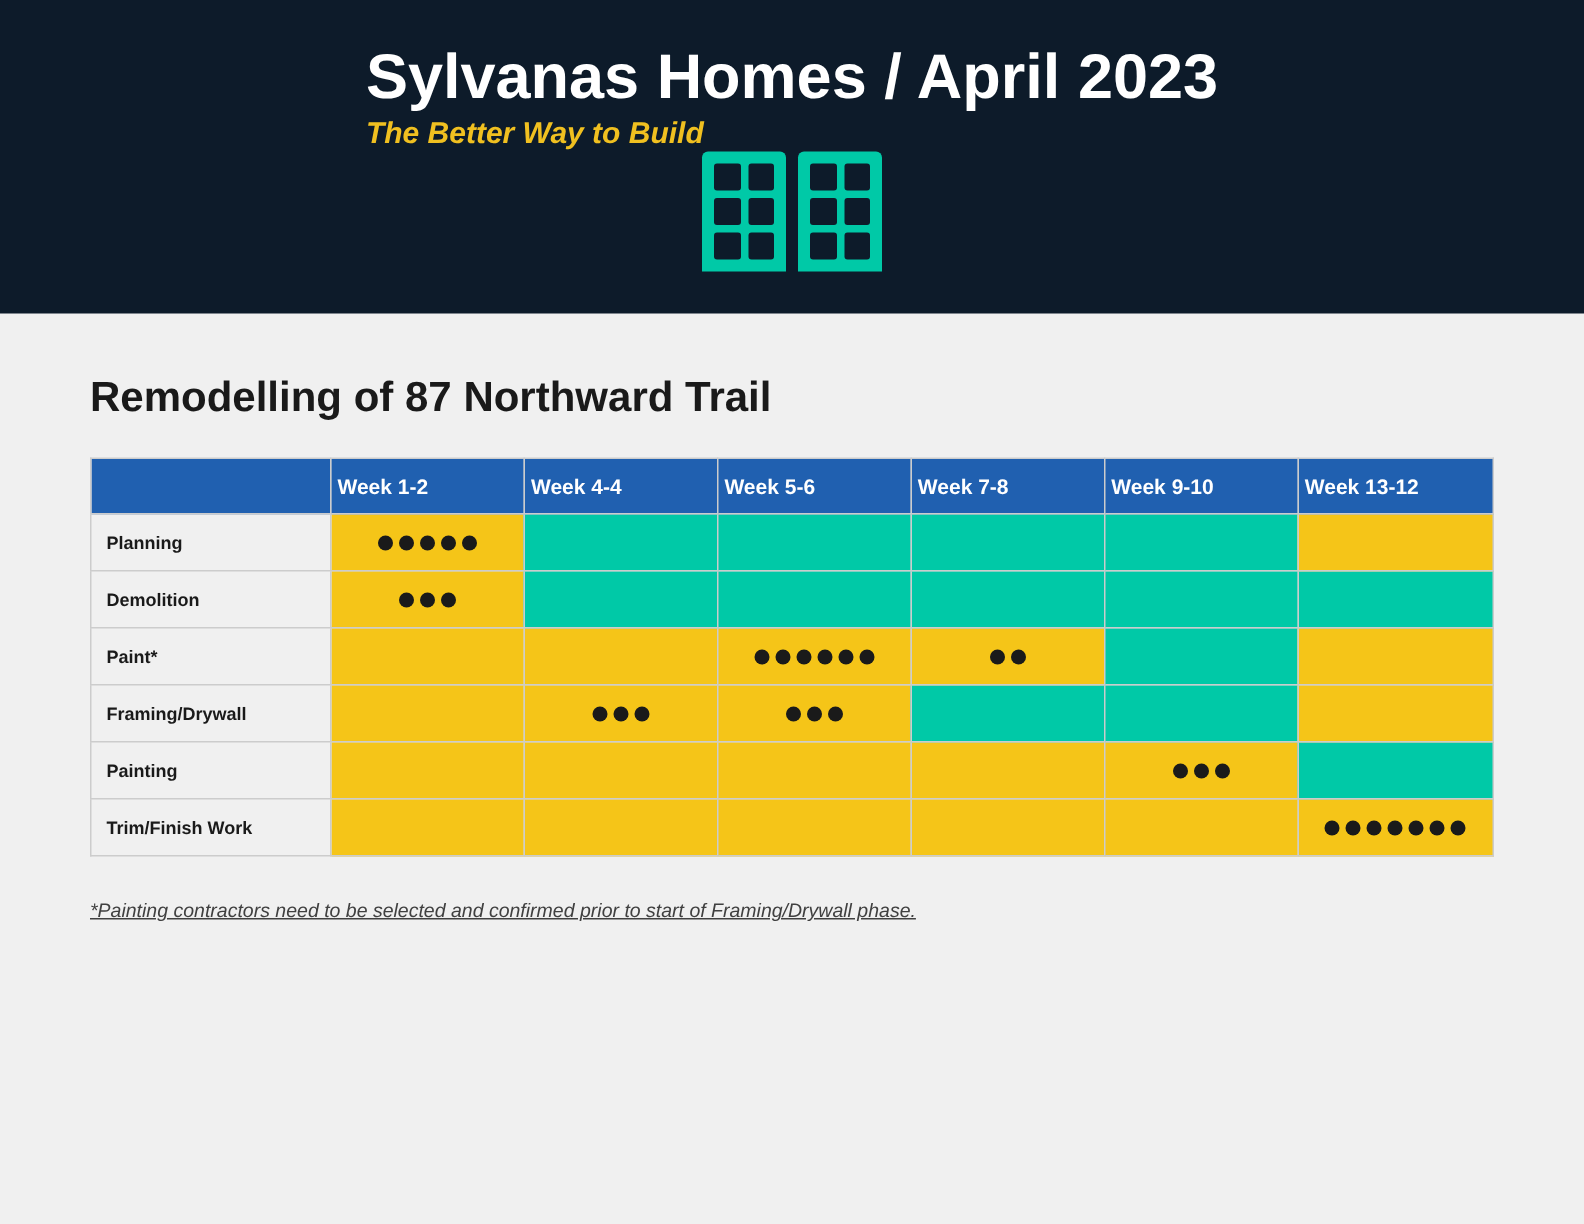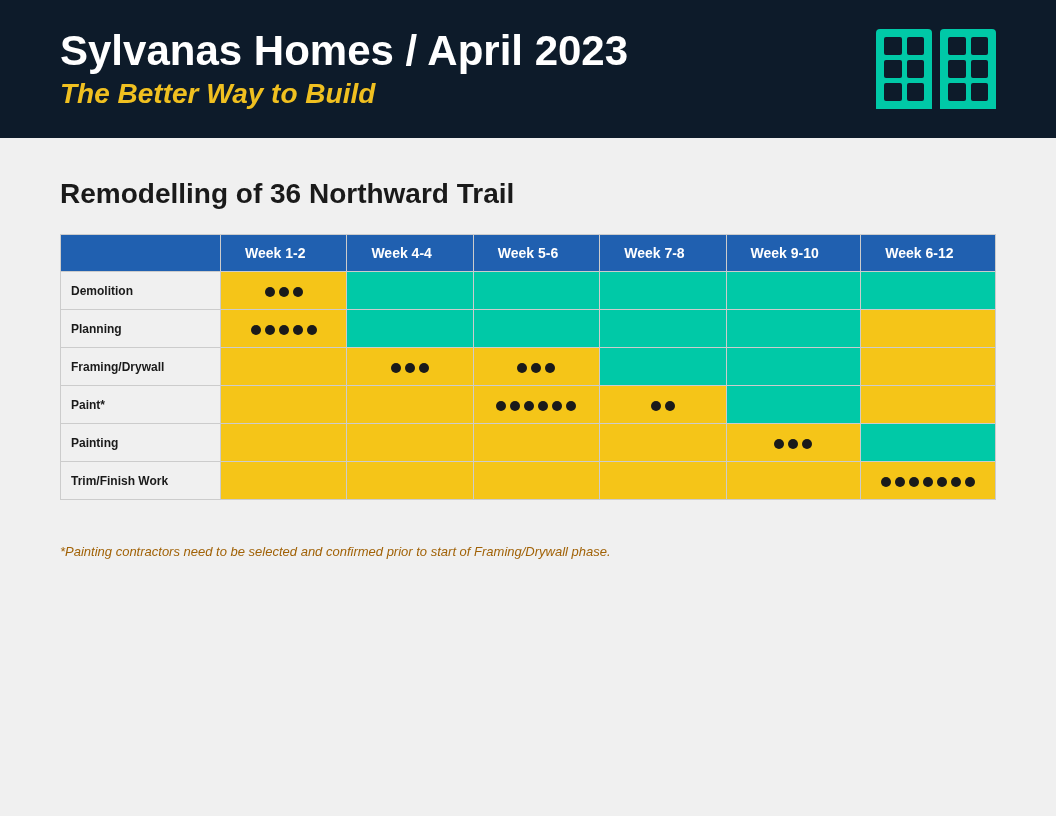--- a/index.html
+++ b/index.html
@@ -10,30 +10,31 @@
       min-height: 816px;
     }
 
     
     .header {
       background: #0d1b2a;
       padding: 28px 60px;
       display: flex;
       align-items: center;
       justify-content: space-between;
+      flex-direction: column;
     }
     .header-text h1 {
       color: #ffffff;
       font-size: 42px;
       font-weight: 700;
       line-height: 1.1;
     }
     .header-text .tagline {
       color: #f0c020;
-      font-size: 28px;
+      font-size: 20px;
       font-style: italic;
       font-weight: 600;
       margin-top: 4px;
     }
     .logo-buildings {
       display: flex;
       gap: 8px;
     }
     .building {
       width: 56px;
@@ -72,21 +73,21 @@
       border: 1px solid #ccc;
       padding: 0;
     }
 
     
     .schedule-table thead th {
       background: #2060b0;
       color: #ffffff;
       font-size: 14px;
       font-weight: 700;
-      padding: 10px 24px;
+      padding: 10px 4px;
       text-align: left;
     }
     .schedule-table thead th:first-child {
       background: #2060b0;
       width: 160px;
     }
 
     
     .schedule-table tbody tr td:first-child {
       background: #f0f0f0;
@@ -123,24 +124,25 @@
       display: inline-block;
       width: 10px;
       height: 10px;
       background: #1a1a1a;
       border-radius: 50%;
       margin: 0 2px;
     }
 
     
     .footnote {
-      margin-top: 44px;
+      margin-top: 28px;
       font-size: 13px;
-      color: #a16207;
+      color: #404040;
       font-style: italic;
+      text-decoration: underline;
     }
   </style>
 </head>
 <body>
 
 <div class="header">
   <div class="header-text">
     <h1>Sylvanas Homes / April 2023</h1>
     <div class="tagline">The Better Way to Build</div>
   </div>
@@ -158,72 +160,72 @@
       <div class="building-window"></div>
       <div class="building-window"></div>
       <div class="building-window"></div>
       <div class="building-window"></div>
       <div class="building-window"></div>
     </div>
   </div>
 </div>
 
 <div class="main">
-  <div class="section-title">Remodelling of 36 Northward Trail</div>
+  <div class="section-title">Remodelling of 87 Northward Trail</div>
 
   <table class="schedule-table">
     <thead>
       <tr>
         <th></th>
         <th>Week 1-2</th>
         <th>Week 4-4</th>
         <th>Week 5-6</th>
         <th>Week 7-8</th>
         <th>Week 9-10</th>
-        <th>Week 6-12</th>
+        <th>Week 13-12</th>
       </tr>
     </thead>
     <tbody id="table-body">
     <tr>
-          <td>Demolition</td>
-          <td class="cell-dots"><span class="dot"></span><span class="dot"></span><span class="dot"></span></td>
-          <td class="cell-teal"></td>
-          <td class="cell-teal"></td>
-          <td class="cell-teal"></td>
-          <td class="cell-teal"></td>
-          <td class="cell-teal"></td>
-        </tr>
-        <tr>
           <td>Planning</td>
           <td class="cell-dots"><span class="dot"></span><span class="dot"></span><span class="dot"></span><span class="dot"></span><span class="dot"></span></td>
           <td class="cell-teal"></td>
           <td class="cell-teal"></td>
           <td class="cell-teal"></td>
           <td class="cell-teal"></td>
           <td class="cell-yellow"></td>
         </tr>
         <tr>
-          <td>Framing/Drywall</td>
-          <td class="cell-yellow"></td>
-          <td class="cell-dots"><span class="dot"></span><span class="dot"></span><span class="dot"></span></td>
-          <td class="cell-dots"><span class="dot"></span><span class="dot"></span><span class="dot"></span></td>
-          <td class="cell-teal"></td>
-          <td class="cell-teal"></td>
-          <td class="cell-yellow"></td>
+          <td>Demolition</td>
+          <td class="cell-dots"><span class="dot"></span><span class="dot"></span><span class="dot"></span></td>
+          <td class="cell-teal"></td>
+          <td class="cell-teal"></td>
+          <td class="cell-teal"></td>
+          <td class="cell-teal"></td>
+          <td class="cell-teal"></td>
         </tr>
         <tr>
           <td>Paint*</td>
           <td class="cell-yellow"></td>
           <td class="cell-yellow"></td>
           <td class="cell-dots"><span class="dot"></span><span class="dot"></span><span class="dot"></span><span class="dot"></span><span class="dot"></span><span class="dot"></span></td>
           <td class="cell-dots"><span class="dot"></span><span class="dot"></span></td>
           <td class="cell-teal"></td>
           <td class="cell-yellow"></td>
         </tr>
         <tr>
+          <td>Framing/Drywall</td>
+          <td class="cell-yellow"></td>
+          <td class="cell-dots"><span class="dot"></span><span class="dot"></span><span class="dot"></span></td>
+          <td class="cell-dots"><span class="dot"></span><span class="dot"></span><span class="dot"></span></td>
+          <td class="cell-teal"></td>
+          <td class="cell-teal"></td>
+          <td class="cell-yellow"></td>
+        </tr>
+        <tr>
           <td>Painting</td>
           <td class="cell-yellow"></td>
           <td class="cell-yellow"></td>
           <td class="cell-yellow"></td>
           <td class="cell-yellow"></td>
           <td class="cell-dots"><span class="dot"></span><span class="dot"></span><span class="dot"></span></td>
           <td class="cell-teal"></td>
         </tr>
         <tr>
           <td>Trim/Finish Work</td>

